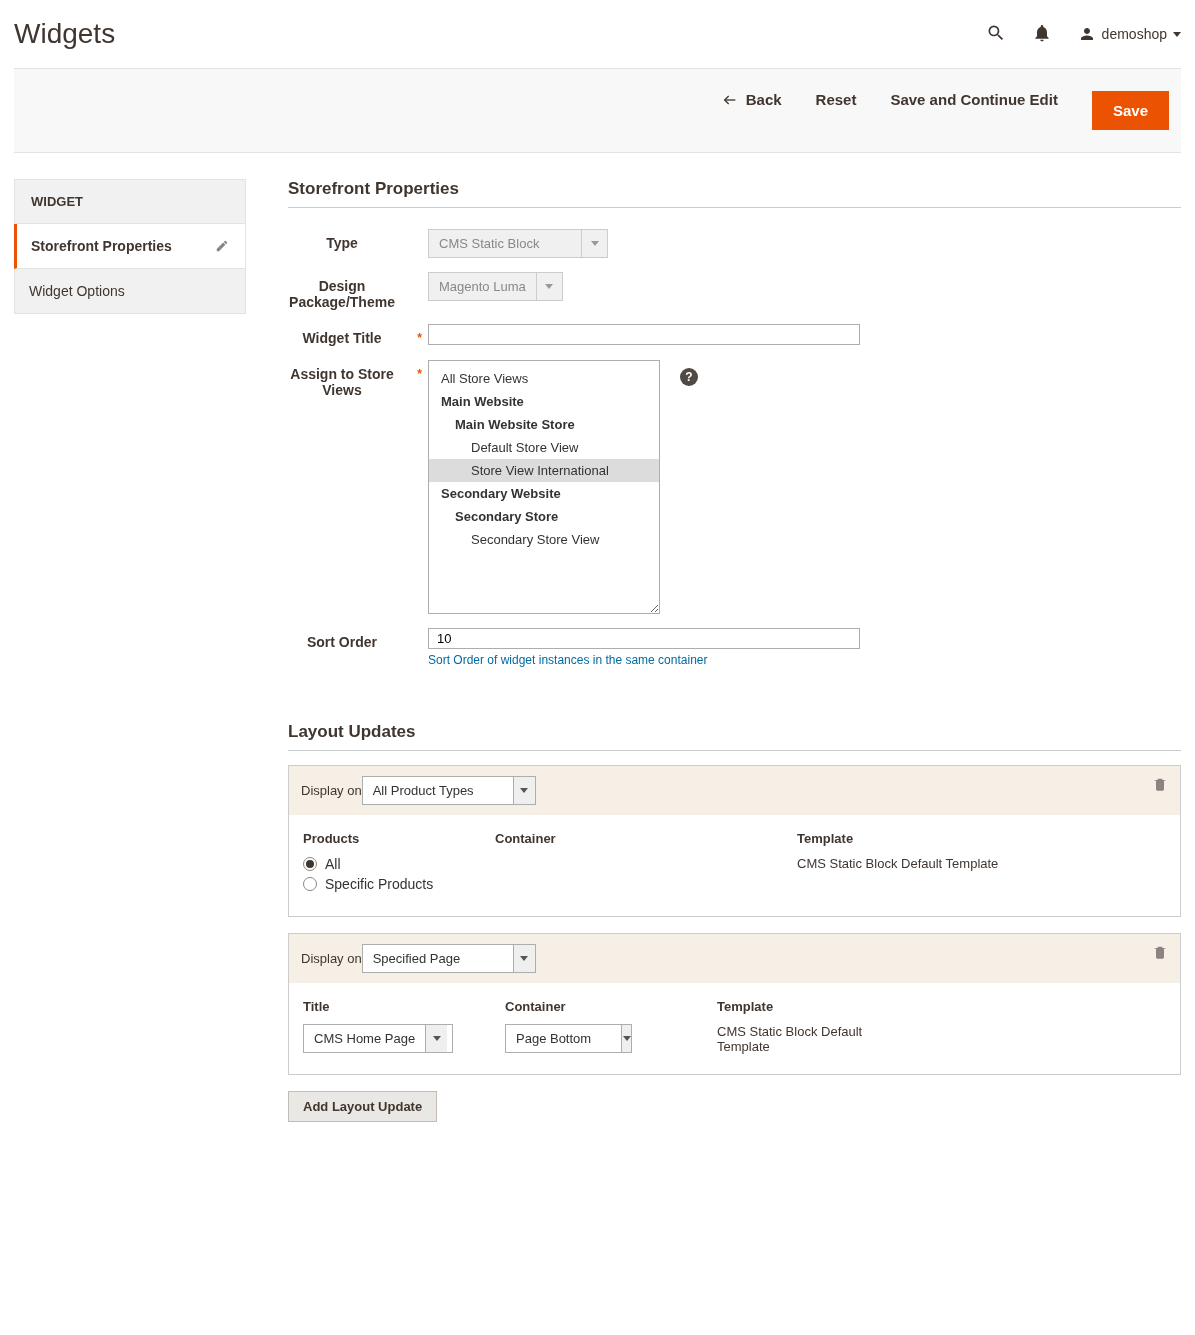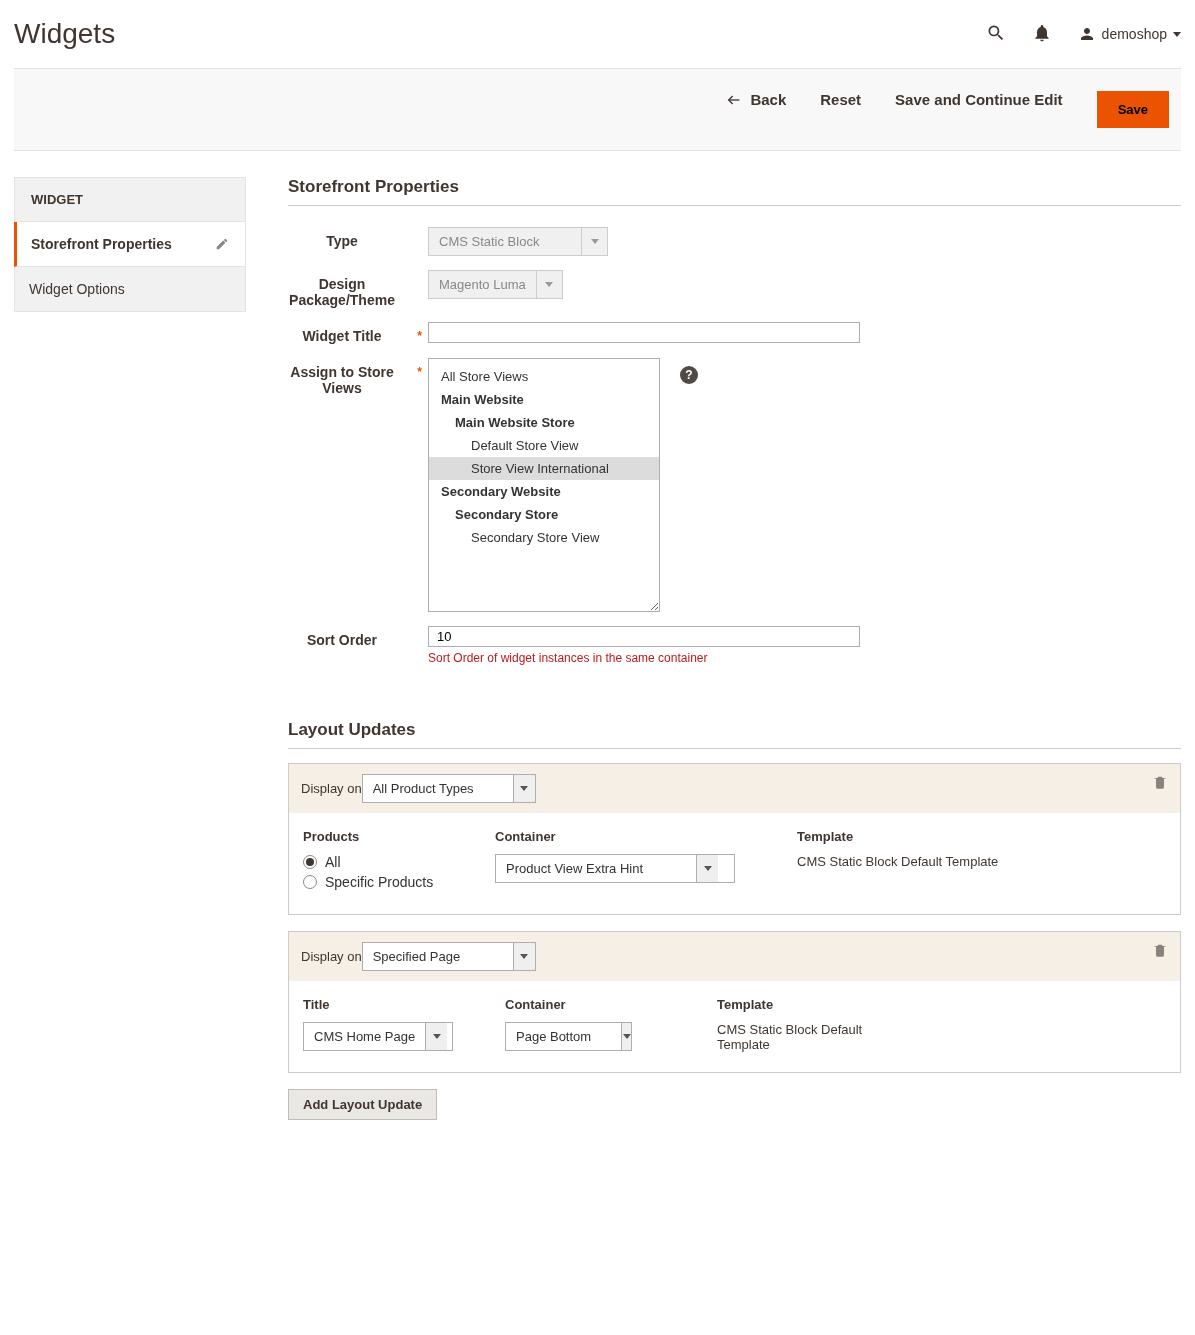--- a/index.html
+++ b/index.html
@@ -40,22 +40,22 @@
   justify-content: flex-end;
   align-items: flex-start;
   gap: 34px;
 }
 .actionbar .link-btn {
   background: none; border: none; cursor: pointer;
   color: #41362f; font-size: 15px; font-weight: 600;
   display: flex; align-items: center; gap: 8px;
 }
 .btn-save {
-  background: #eb5202; color: #000000; border: 1px solid #eb5202;
-  padding: 10px 20px; font-size: 13px; font-weight: 600; cursor: pointer;
+  background: #eb5202; color: #ffffff; border: 1px solid #eb5202;
+  padding: 10px 20px; font-size: 15px; font-weight: 600; cursor: pointer;
 }
 .arrow-left-icon { width: 16px; height: 16px; stroke: #41362f; stroke-width: 2; fill: none; }
 
 .main-layout {
   display: flex;
   gap: 42px;
   margin-top: 26px;
   align-items: flex-start;
 }
 .sidebar {
@@ -128,21 +128,21 @@
 .store-row.l3 { padding-left: 42px; }
 .store-row.bold { font-weight: 700; }
 .store-row.selected { background: #dcdcdc; }
 .help-icon {
   display: inline-flex; width: 18px; height: 18px; border-radius: 50%;
   background: #514943; color: #fff; justify-content: center; align-items: center;
   font-size: 12px; font-weight: 700; margin-left: 20px; vertical-align: top;
   cursor: pointer; margin-top: 8px;
 }
 
-.hint-text { font-size: 12px; color: #b91c1c; margin-top: 4px; }
+.hint-text { font-size: 12px; color: #0369a1; margin-top: 4px; }
 
 .layout-section { margin-top: 48px; }
 .layout-block { border: 1px solid #ccc; margin-bottom: 16px; }
 .layout-block-head {
   background: #f5efe6; padding: 10px 12px;
   display: flex; align-items: center; position: relative;
 }
 .layout-block-head .lbl { font-size: 13px; color: #41362f; }
 .select-ctrl {
   display: inline-flex; align-items: stretch; border: 1px solid #adadad; background: #fff;
@@ -307,26 +307,20 @@
               <span class="radio checked"></span>
               <span>All</span>
             </div>
             <div class="radio-row">
               <span class="radio"></span>
               <span>Specific Products</span>
             </div>
           </div>
           <div class="col-block" style="width:260px">
             <div class="col-label">Container</div>
-            <div class="select-ctrl" style="width:240px">
-              <span class="sc-text" style="min-width:200px">Product View Extra Hint</span>
-              <span class="sc-caret">
-                  <span class="tri"></span>
-                </span>
-            </div>
           </div>
           <div class="col-block">
             <div class="col-label">Template</div>
             <div class="static-text">CMS Static Block Default Template</div>
           </div>
         </div>
       </div>
 
       
       <div class="layout-block">

